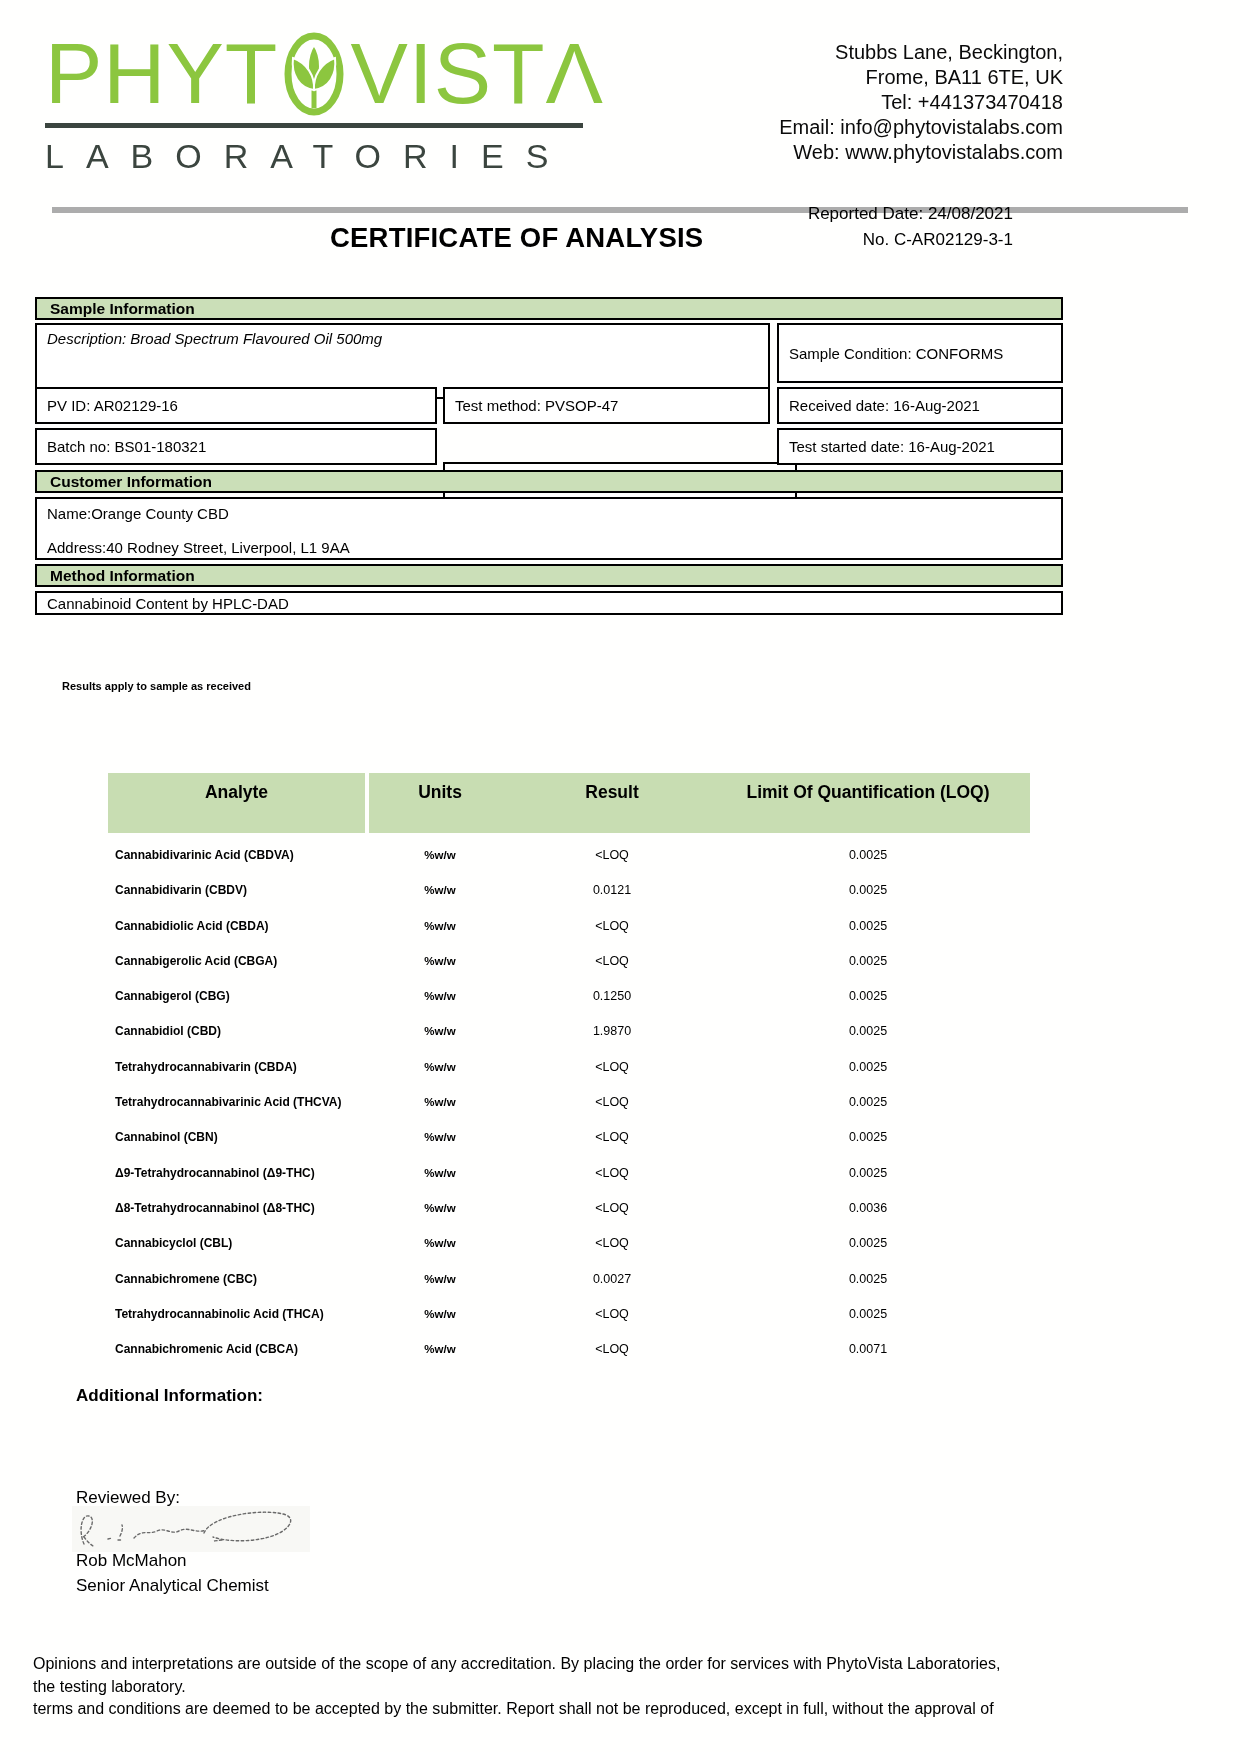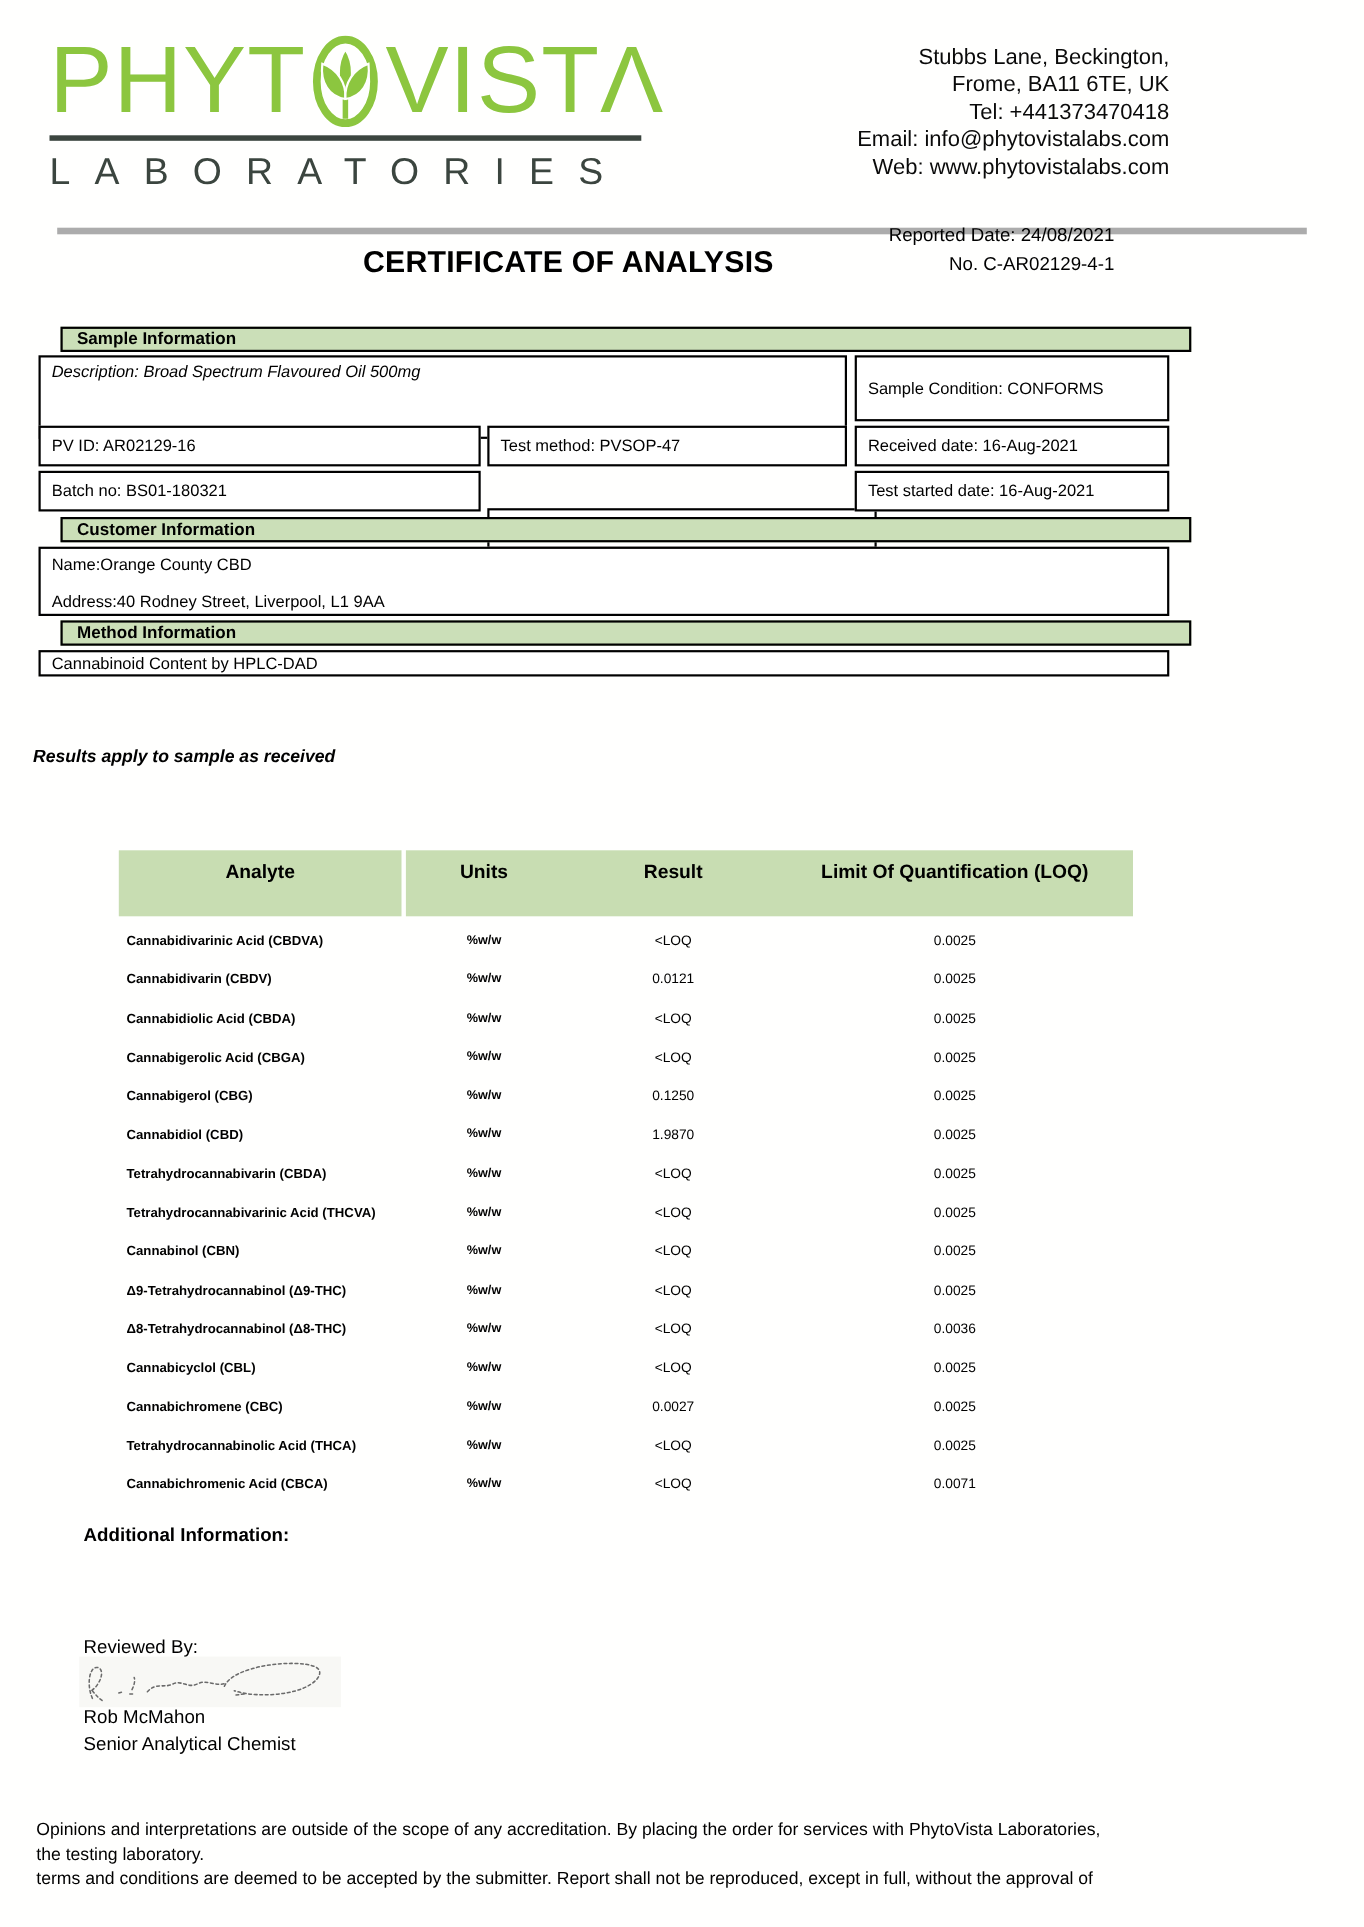--- a/index.html
+++ b/index.html
@@ -20,39 +20,39 @@
   .gray-rule { position:absolute; left:52px; top:207px; width:1136px; height:6px; background:#ACACAC; }
 
   .report-meta { position:absolute; right:227px; top:201px; text-align:right;
                  font-size:17px; line-height:26px; }
   .doc-title { position:absolute; left:330px; top:222px; font-size:27.5px; font-weight:700;
                letter-spacing:0.2px; }
 
   
   .gbar { position:absolute; left:35px; width:1028px; height:23px; background:#CBDFB8;
           border:2px solid #000; display:flex; align-items:center; padding-left:13px;
-          font-weight:700; font-size:15.5px;margin-left:20px; }
+          font-weight:700; font-size:15.5px; }
   .ibox { position:absolute; background:#fff; border:2px solid #000; font-size:15px;
           display:flex; align-items:center; padding:0 10px; }
   .ibox.top-align { align-items:flex-start; padding-top:5px; }
   .b-desc    { left:35px;  top:323px; width:735px;  height:76px;font-style:italic; }
   .b-cond    { left:777px; top:323px; width:286px;  height:60px; }
   .b-pvid    { left:35px;  top:387px; width:402px;  height:37px; }
   .b-method  { left:443px; top:387px; width:327px;  height:37px; }
   .b-recv    { left:777px; top:387px; width:286px;  height:37px; }
   .b-batch   { left:35px;  top:428px; width:402px;  height:37px; }
   .b-storage { left:443px; top:428px; width:354px;  height:37px;margin-top:34px; }
   .b-start   { left:777px; top:428px; width:286px;  height:37px; }
   .b-cust    { left:35px;  top:497px; width:1028px; height:63px; display:block; position:absolute; }
   .b-cust .cline { position:absolute; left:10px; font-size:15px; }
   .b-cust .cline .val { margin-left:0; }
   .b-methodc { left:35px;  top:591px; width:1028px; height:24px; }
 
-  .results-note { position:absolute; left:30px; top:680px; font-size:16px;
-                  font-weight:700; font-style:italic; }
+  .results-note { position:absolute; left:62px; top:680px; font-size:11px;
+                  font-weight:700; }
 
   
   .rtable { position:absolute; left:108px; top:773px; width:922px; height:600px; }
   .th-cell { position:absolute; top:0; height:60px; background:#C8DDB2; }
   .th-c1 { left:0; width:257px; text-align:center; padding-top:9px; }
   .th-c2 { left:261px; width:661px; }
   .th-label { font-weight:700; font-size:17.5px; }
   .th-c2 .th-label { position:absolute; top:9px; transform:translateX(-50%); white-space:nowrap; }
   .th-units  { left:71px; }
   .th-result { left:243px; }
@@ -101,21 +101,21 @@
     <div>Frome, BA11 6TE, UK</div>
     <div>Tel: +441373470418</div>
     <div>Email: info@phytovistalabs.com</div>
     <div>Web: www.phytovistalabs.com</div>
   </div>
 
   <div class="gray-rule"></div>
 
   <div class="report-meta">
     <div>Reported Date: 24/08/2021</div>
-    <div>No. C-AR02129-4-1</div>
+    <div>No. C-AR02129-3-1</div>
   </div>
 
   <h1 class="doc-title">CERTIFICATE OF ANALYSIS</h1>
 
   <div class="gbar" style="top:297px">Sample Information</div>
   <div class="ibox top-align b-desc">Description: Broad Spectrum Flavoured Oil 500mg</div>
   <div class="ibox b-cond">Sample Condition: CONFORMS</div>
   <div class="ibox b-pvid">PV ID: AR02129-16</div>
   <div class="ibox b-method">Test method: PVSOP-47</div>
   <div class="ibox b-recv">Received date: 16-Aug-2021</div>

